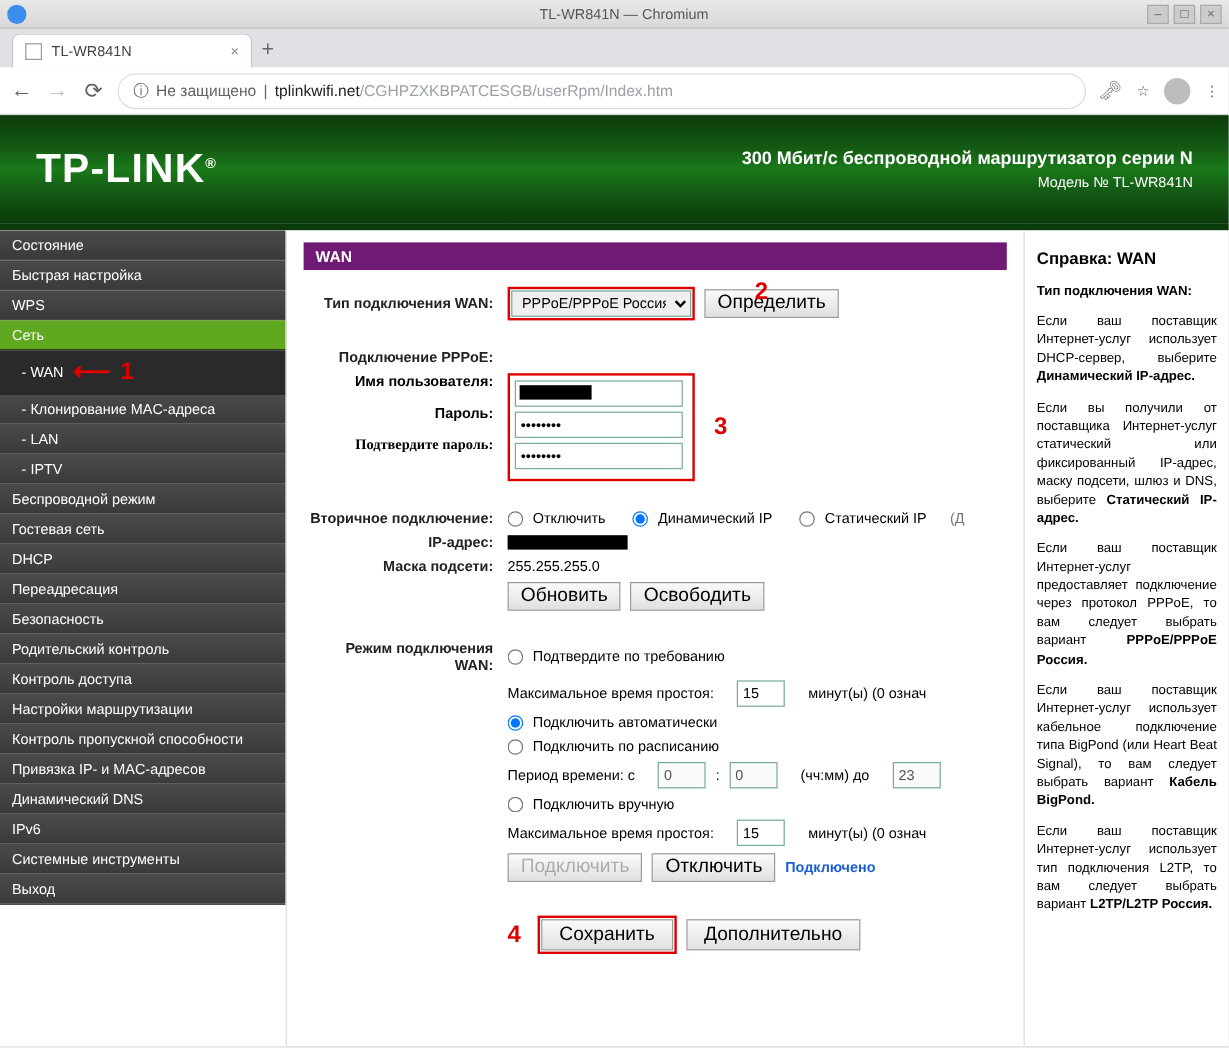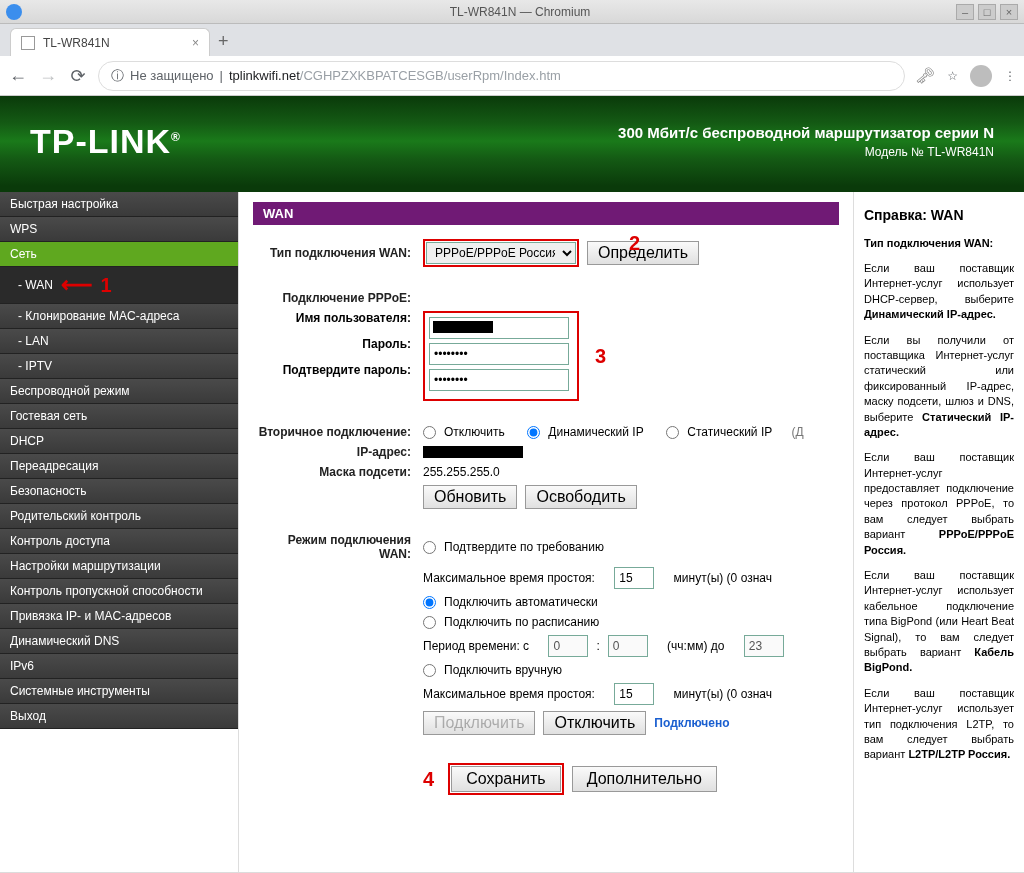--- a/index.html
+++ b/index.html
@@ -126,20 +126,21 @@
   <div class="banner-right">
     <div class="line1">300 Мбит/с беспроводной маршрутизатор серии N</div>
     <div class="line2">Модель № TL-WR841N</div>
   </div>
 </div>
 <div class="thin-sep"></div>
 
 <div class="layout">
 
   <div class="sidebar">
+    <div class="item">Состояние</div>
     <div class="item">Быстрая настройка</div>
     <div class="item">WPS</div>
     <div class="item active-parent">Сеть</div>
     <div class="item sub active">
       <span>- WAN</span>
       <span class="red-arrow">⟵</span>
       <span class="marker-num">1</span>
     </div>
     <div class="item sub">- Клонирование MAC-адреса</div>
     <div class="item sub">- LAN</div>
@@ -179,21 +180,21 @@
     </div>
 
     <div class="form-row" style="margin-top:24px;">
       <div class="lbl">Подключение PPPoE:</div>
     </div>
 
     <div class="form-row" style="margin-top:6px; align-items:flex-start;">
       <div style="width:170px; text-align:right; padding-right:12px;">
         <div style="height:26px; font-weight:bold;">Имя пользователя:</div>
         <div style="height:26px; font-weight:bold;">Пароль:</div>
-        <div style="height:26px; font-weight:bold;">Подтвердите пароль:</div>
+        <div style="height:26px; font-weight:bold;font-family:Liberation Serif, serif;">Подтвердите пароль:</div>
       </div>
       <div class="ctrl">
         <div class="credentials-box">
           <div style="position:relative;">
             <input type="text" value="" style="">
             <span class="redacted" style="position:absolute; left:4px; top:4px;"></span>
           </div>
           <input type="password" value="••••••••" style="">
           <input type="password" value="••••••••" style="">
         </div>

